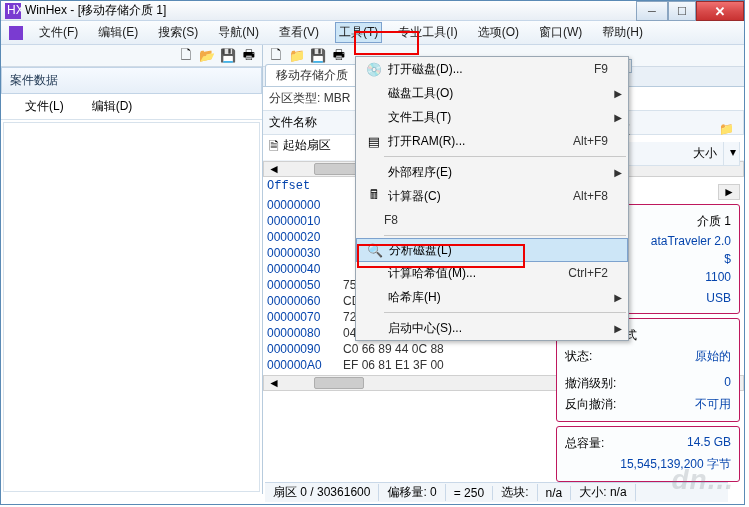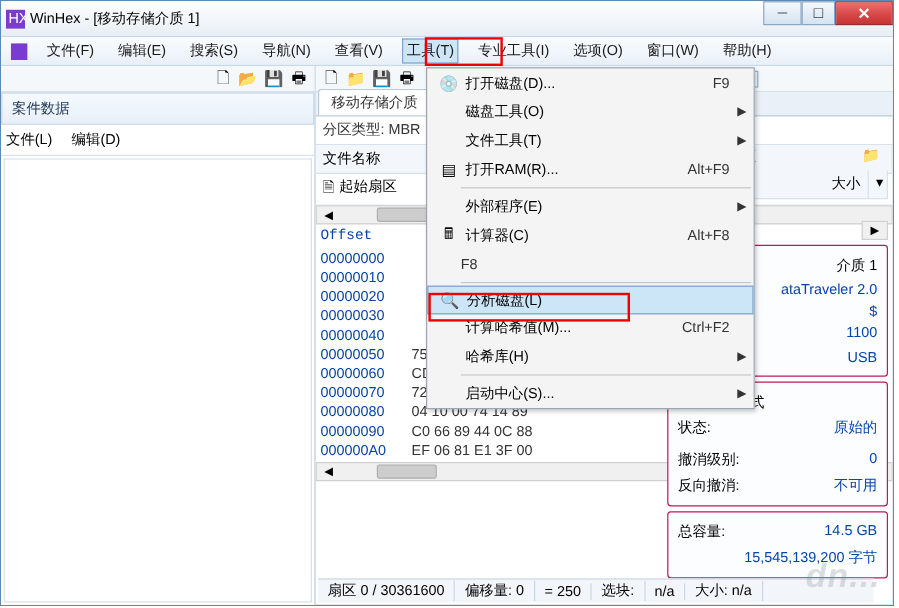--- a/index.html
+++ b/index.html
@@ -1,34 +1,34 @@
 <!DOCTYPE html>
 <html><head>
 <meta charset="utf-8">
 <style>
 *{margin:0;padding:0;box-sizing:border-box;font-family:"Microsoft YaHei",Tahoma,Arial,sans-serif;font-size:12px;}
 body{background:#fff;width:749px;height:507px;overflow:hidden;position:relative;}
 .window{width:745px;height:505px;border:1px solid #5a8ab5;background:#fff;position:relative;}
-.titlebar{height:30px;background:linear-gradient(#fdfefe,#e8eef5);display:flex;align-items:center;padding:0 4px;border-bottom:1px solid #c5d6e8;}
+.titlebar{height:20px;background:linear-gradient(#fdfefe,#e8eef5);display:flex;align-items:center;padding:0 4px;border-bottom:1px solid #c5d6e8;}
 .titlebar .icon{width:16px;height:16px;margin-right:4px;}
 .titlebar .title{flex:1;color:#000;}
 .winbtns{display:flex;gap:0;position:absolute;right:0;top:0;}
 .winbtn{width:32px;height:20px;border:1px solid #8aa5c1;background:linear-gradient(#f4f8fc,#d5e3f1);display:flex;align-items:center;justify-content:center;font-size:11px;color:#444;}
 .winbtn.max{width:28px}
 .winbtn.close{width:48px;background:linear-gradient(#f07070,#d94c4c,#c83232);color:#fff;border-color:#9a2b2b;font-size:13px;font-weight:bold;}
 .menubar{height:24px;background:linear-gradient(#fafcfe,#e8f0f7);display:flex;align-items:center;padding:0 8px;gap:12px;border-bottom:1px solid #c9d8e8;}
 .menuitem{color:#1a1a1a;padding:16px 4px;cursor:default;}
 .menuitem.open{background:#cde6f7;border:1px solid #7da2ce;padding:1px 3px;}
 .highlight-red{position:absolute;border:2px solid #e00;pointer-events:none;}
 .toolbar-row{height:22px;display:flex;align-items:center;padding:0 4px;gap:3px;border-bottom:1px solid #d0dbe6;background:#f4f8fb;}
 .toolbtn{width:18px;height:18px;display:flex;align-items:center;justify-content:center;font-size:13px;}
 .content{display:flex;height:calc(100% - 54px);}
 .leftpane{width:262px;border-right:1px solid #b7cbdd;display:flex;flex-direction:column;background:#fff;}
 .lp-header{background:linear-gradient(#f6faff,#e7eff8);border:1px solid #c2d4e6;padding:4px 8px;font-weight:normal;color:#223a55;}
-.lp-sub{padding:4px 4px;border-bottom:1px solid #d7e2ec;display:flex;gap:16px;}
+.lp-sub{padding:4px 24px;border-bottom:1px solid #d7e2ec;display:flex;gap:28px;}
 .rightpane{flex:1;display:flex;flex-direction:column;overflow:hidden;}
 .tabrow{height:20px;background:#e9f0f7;display:flex;align-items:flex-end;padding-left:2px;border-bottom:1px solid #b7cbdd;}
 .tab{background:#fff;border:1px solid #b7cbdd;border-bottom:none;padding:2px 10px;border-radius:3px 3px 0 0;color:#333;}
 .partinfo{padding:3px 6px;border-bottom:1px solid #d7e2ec;color:#333;display:flex;justify-content:space-between;}
 .filehead{display:flex;border-bottom:1px solid #d7e2ec;background:#f3f7fb;}
 .filehead .col{padding:3px 6px;border-right:1px solid #d7e2ec;}
 .filerow{display:flex;border-bottom:1px solid #eef3f8;}
 .filerow .col{padding:2px 6px;}
 .hexarea{padding:2px 4px;font-family:Consolas,"Courier New",monospace;font-size:12px;line-height:16px;}
 .hexline{white-space:pre;}

